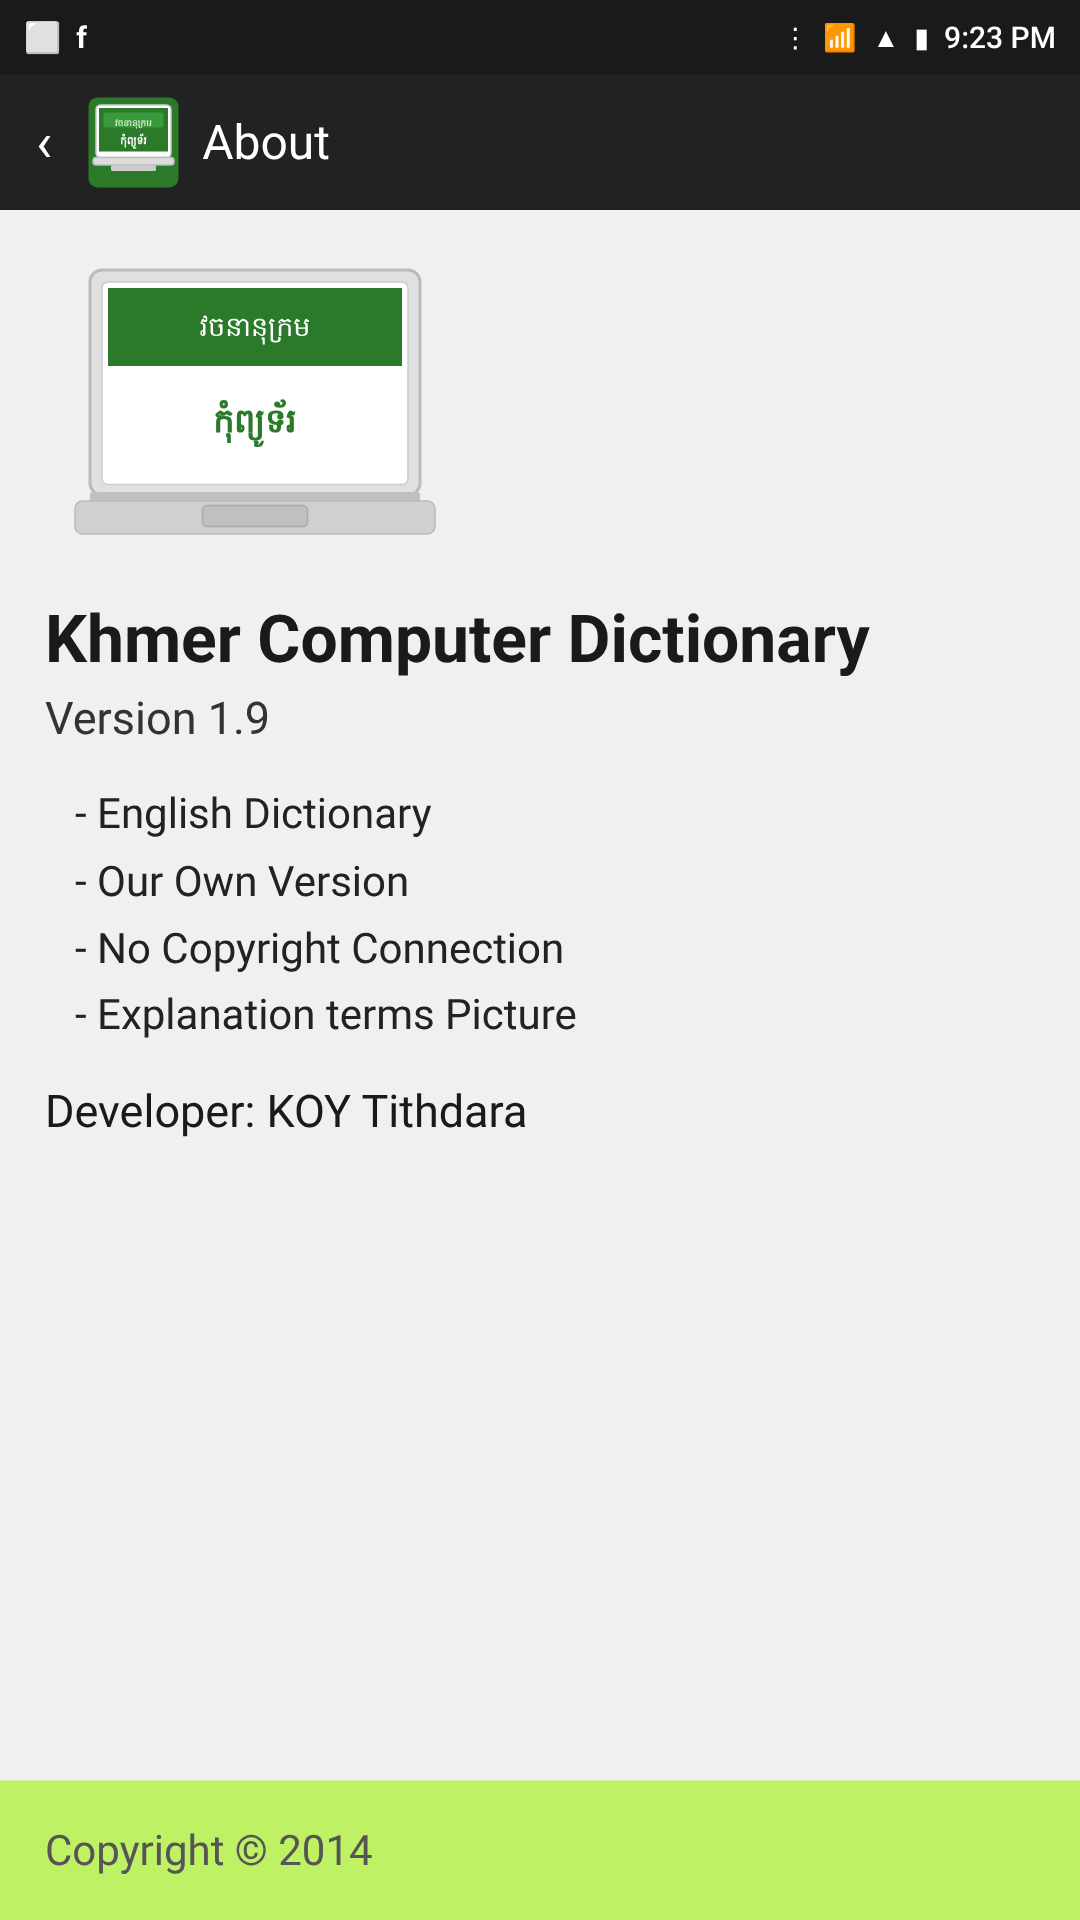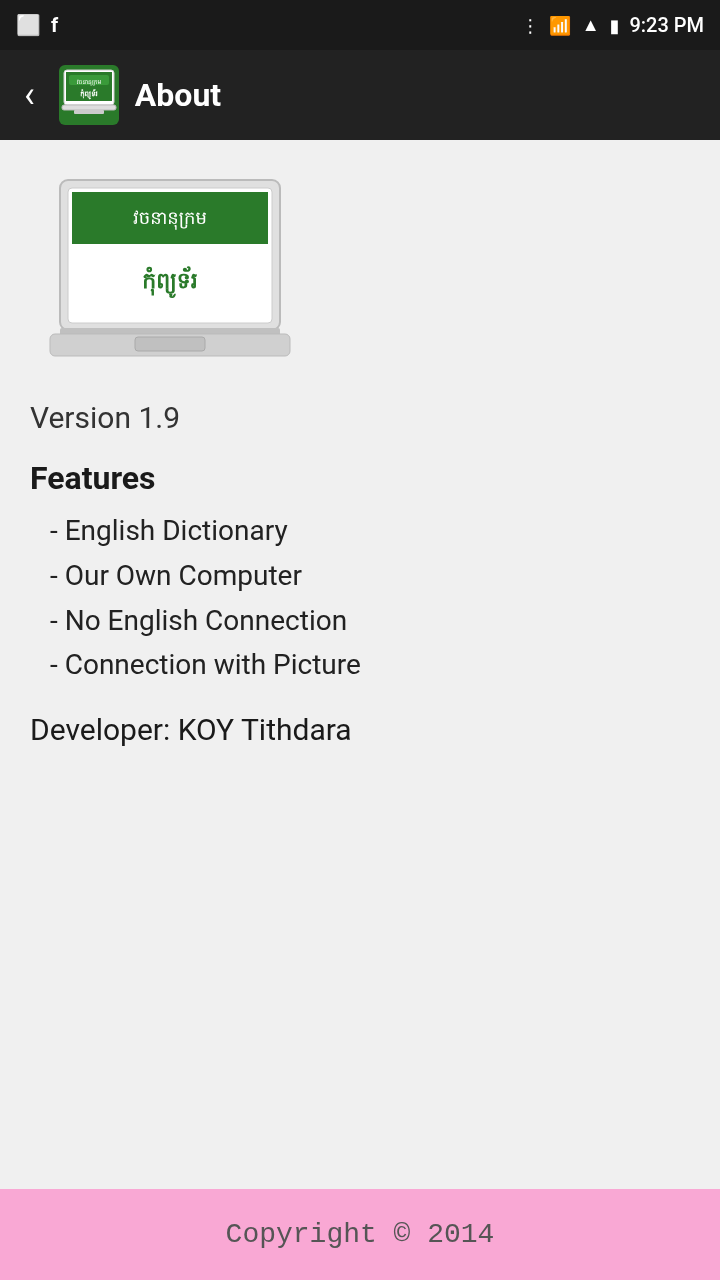--- a/index.html
+++ b/index.html
@@ -71,21 +71,21 @@
       display: flex;
       align-items: center;
       justify-content: center;
       overflow: hidden;
       flex-shrink: 0;
     }
 
     .toolbar-title {
       color: white;
       font-size: 32px;
-      font-weight: 700;
+      font-weight: 400;
     }
 
     
     .content {
       flex: 1;
       background-color: #f0f0f0;
       padding: 30px 30px 30px 30px;
       display: flex;
       flex-direction: column;
     }
@@ -138,23 +138,22 @@
     .developer-text {
       font-size: 30px;
       color: #1a1a1a;
       margin-bottom: 20px;
     }
 
     
     .footer {
       margin-top: auto;
       padding: 30px;
-      text-align: center;
-      background-color: #f9a8d4;
-      font-family: Liberation Mono, monospace;
+      text-align: left;
+      background-color: #bef264;
     }
 
     .copyright-text {
       font-size: 28px;
       color: #555555;
     }
   </style>
 </head>
 <body>
 
@@ -213,30 +212,30 @@
       <text x="130" y="118" font-family="Arial" font-size="22" fill="#2a7a2a" text-anchor="middle" font-weight="bold">កុំព្យូទ័រ</text>
 
       <rect x="20" y="158" width="220" height="8" rx="2" fill="#c0c0c0"></rect>
 
       <rect x="10" y="164" width="240" height="22" rx="5" fill="#d0d0d0" stroke="#bbb" stroke-width="1"></rect>
 
       <rect x="95" y="167" width="70" height="14" rx="3" fill="#c0c0c0" stroke="#aaa" stroke-width="1"></rect>
     </svg>
   </div>
 
+  <div class="app-title">Khmer Computer Dictionary</div>
 
   <div class="version-text">Version 1.9</div>
 
-  <div class="features-title">Features</div>
 
   <div class="features-list">
     <div class="feature-item">- English Dictionary</div>
-    <div class="feature-item">- Our Own Computer</div>
-    <div class="feature-item">- No English Connection</div>
-    <div class="feature-item">- Connection with Picture</div>
+    <div class="feature-item">- Our Own Version</div>
+    <div class="feature-item">- No Copyright Connection</div>
+    <div class="feature-item">- Explanation terms Picture</div>
   </div>
 
   <div class="developer-text">Developer: KOY Tithdara</div>
 
 </div>
 
 <div class="footer">
   <span class="copyright-text">Copyright © 2014</span>
 </div>
 

